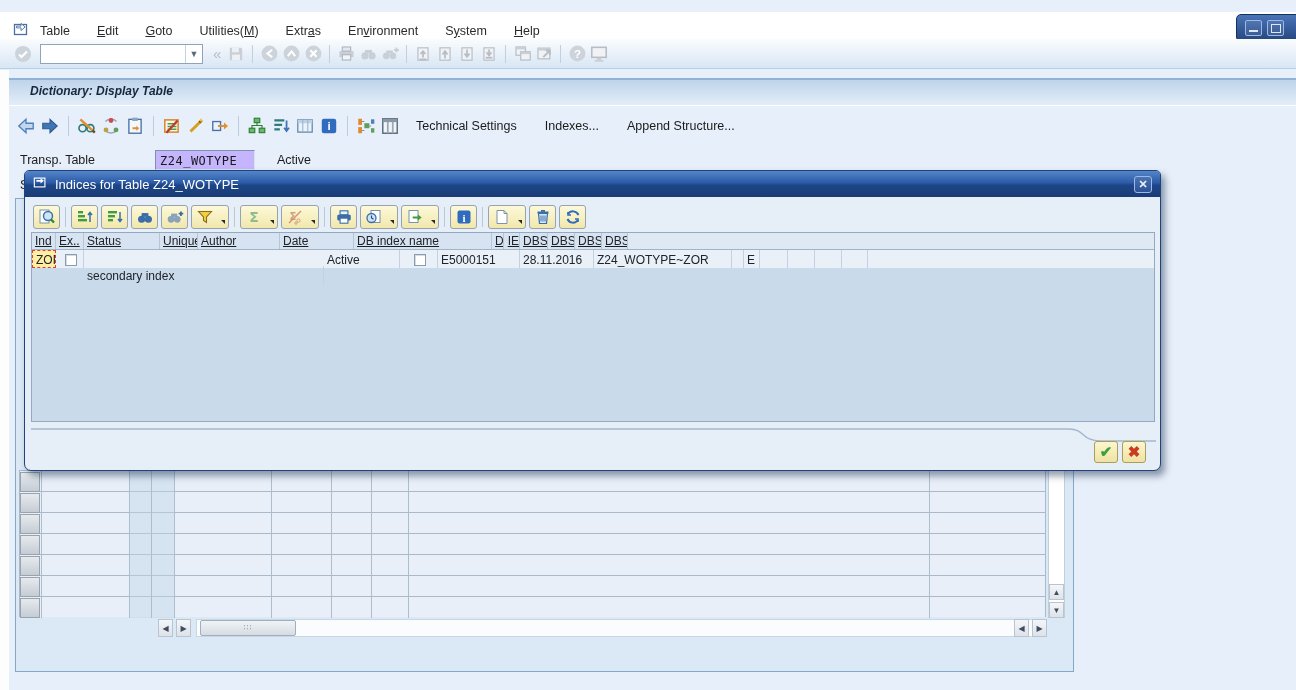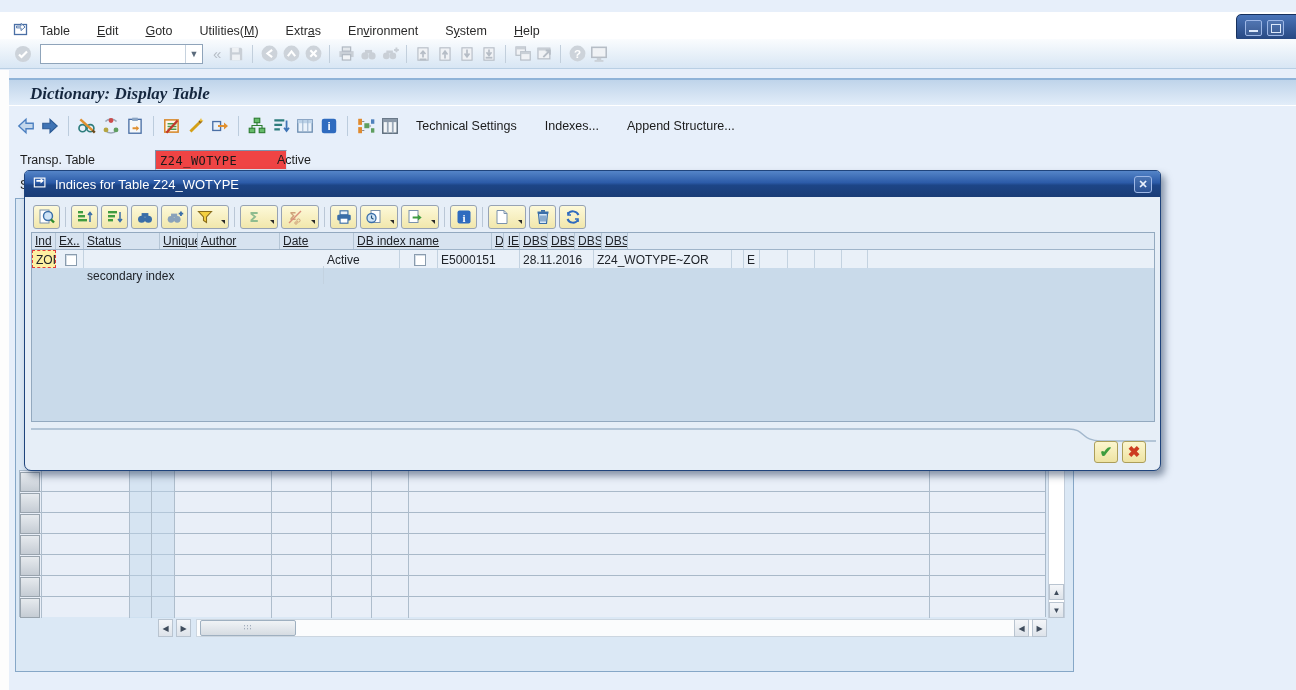--- a/index.html
+++ b/index.html
@@ -22,32 +22,32 @@
   .stdbar { position:absolute; left:0; top:39px; width:1296px; height:30px; background:linear-gradient(180deg,#fbfdfe,#dcc 90%); background:linear-gradient(180deg,#fafcfe,#d8e6f4); border-bottom:1px solid #b9cfe4; display:flex; align-items:center; padding-left:12px; }
   .tico { width:22px; height:22px; display:inline-flex; align-items:center; justify-content:center; color:#b6bdc6; }
   .tsep { width:1px; height:18px; background:#c2cfdc; margin:0 5px; }
   .combo { width:163px; height:20px; background:#fff; border:1px solid #8fa4ba; display:flex; align-items:center; justify-content:flex-end; margin:0 6px; }
   .combo input { border:none; outline:none; width:138px; height:16px; font-size:12px; font-family:"Liberation Sans",sans-serif; }
   .combo .dd { width:17px; height:18px; border-left:1px solid #c6d2de; display:flex; align-items:center; justify-content:center; color:#5b6b7c; font-size:9px; }
   .chev { color:#b6bdc6; font-size:15px; margin:0 4px; }
 
   
   .titleband { position:absolute; left:0; top:78px; width:1296px; height:28px; background:linear-gradient(180deg,#bfd4ea,#e2edf9); border-top:2px solid #8fb3d8; border-bottom:1px solid #ffffff; }
-  .titleband .t { position:absolute; left:30px; top:4px; font-size:17px; font-weight:bold; font-style:italic; color:#15273f;font-family:Liberation Serif, serif; }
+  .titleband .t { position:absolute; left:30px; top:4px; font-size:12px; font-weight:bold; font-style:italic; color:#15273f; }
 
   
   .appbar { position:absolute; left:0; top:110px; width:1296px; height:32px; display:flex; align-items:center; padding-left:14px; }
   .aico { width:24px; height:24px; display:inline-flex; align-items:center; justify-content:center; }
   .asep { width:1px; height:20px; background:#bcccdd; margin:0 6px; }
   .abtn { font-size:12.5px; color:#1b1b1b; margin:12px 14px; white-space:nowrap; cursor:default; }
 
   
   .formrow { position:absolute; left:0; top:150px; width:1296px; height:22px; }
   .flabel { position:absolute; left:20px; top:3px; font-size:12.5px; }
-  .finput { position:absolute; left:155px; top:0; width:132px; height:20px; background:#ef4444; border:1px solid #7c93ab; border-bottom-color:#d7e2ee; border-right-color:#d7e2ee; font-family:"DejaVu Sans Mono", monospace; font-size:12px; color:#1a1a1a; padding:2px 4px 0 4px; letter-spacing:0.5px; }
+  .finput { position:absolute; left:155px; top:0; width:100px; height:20px; background:#c4b5fd; border:1px solid #7c93ab; border-bottom-color:#d7e2ee; border-right-color:#d7e2ee; font-family:"DejaVu Sans Mono", monospace; font-size:12px; color:#1a1a1a; padding:2px 4px 0 4px; letter-spacing:0.5px; }
   .fstatus { position:absolute; left:277px; top:3px; font-size:12.5px; }
   .sfrag { position:absolute; left:20px; top:178px; font-size:12.5px; z-index:1; }
 
   
   .gutter { position:absolute; left:0; top:70px; width:9px; height:620px; background:#fdfdfd; }
   .bgpanel { position:absolute; left:15px; top:198px; width:1059px; height:474px; background:#dbe8f5; border:1px solid #86a7c7; }
   .bggrid { position:absolute; left:19px; top:470px; width:1027px; height:147px; background:repeating-linear-gradient(180deg,#e9eff8 0px,#e9eff8 20px,#a9b9c9 20px,#a9b9c9 21px); border-left:1px solid #a9b9c9; border-right:1px solid #a9b9c9; border-top:1px solid #a9b9c9; }
   .tint { position:absolute; left:109px; top:0; width:45px; height:147px; background:rgba(190,214,236,0.45); }
   .vline { position:absolute; top:0; width:1px; height:147px; background:#aebdcc; }
   .rowsel { position:absolute; left:0px; width:20px; height:20px; background:linear-gradient(180deg,#e6eaee,#c5ccd4); border:1px solid #98a3ad; }

